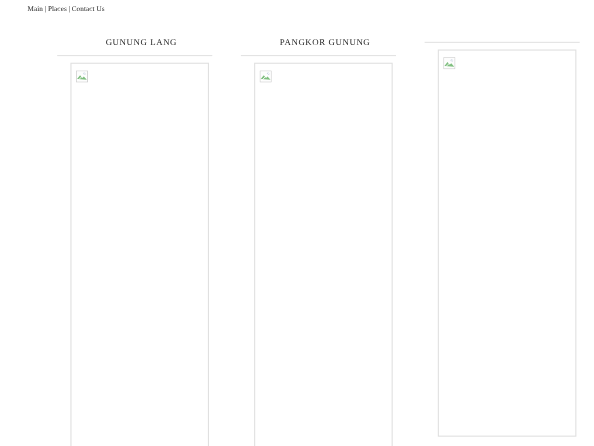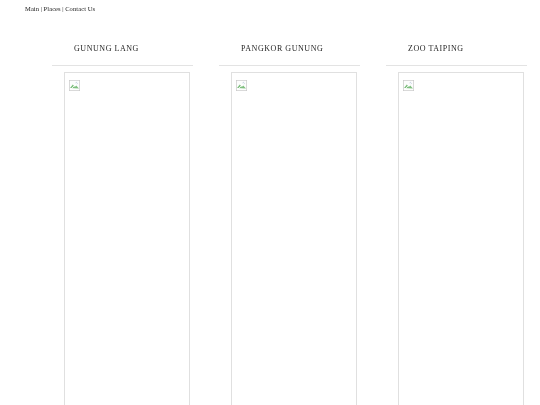--- a/index.html
+++ b/index.html
@@ -51,24 +51,25 @@
     position: relative;
   }
   .col:first-child { margin-left: 52px; }
 
   .col-heading {
     font-family: "Liberation Serif", "DejaVu Serif", serif;
     font-size: 8px;
     letter-spacing: 0.55px;
     color: #1f1f1f;
     line-height: 12px;
-    margin: 10px;
+    margin: 0;
     padding: 0 0 0 12px;
     font-weight: normal;
     white-space: nowrap;
+    text-align: center;
   }
   .col-rule {
     border: 0;
     border-top: 1px solid #e3e3e3;
     margin: 5px 0 0 0;
     height: 0;
     width: 100%;
   }
 
   
@@ -124,21 +125,20 @@
           <path d="M1.5 11.5 L5.5 6.5 L8.5 10 L10.5 8 L14.5 12.5 Z" fill="#7fbf7f"></path>
           <circle cx="11.3" cy="4.4" r="1.7" fill="#cfd8e6"></circle>
           <path d="M2 14 L14 2" stroke="#ffffff" stroke-width="1.2"></path>
         </svg>
       </span>
 
     </div>
   </div>
 
   <div class="col">
-    <h3 class="col-heading">ZOO TAIPING</h3>
     <hr class="col-rule">
     <div class="img-frame">
       <span class="broken-img">
         <svg width="11" height="11" viewBox="0 0 16 16" xmlns="http://www.w3.org/2000/svg">
           <rect x="0.5" y="0.5" width="15" height="15" fill="#fdfdfd" stroke="#c8c8c8" stroke-width="1"></rect>
           <path d="M1.5 11.5 L5.5 6.5 L8.5 10 L10.5 8 L14.5 12.5 Z" fill="#7fbf7f"></path>
           <circle cx="11.3" cy="4.4" r="1.7" fill="#cfd8e6"></circle>
           <path d="M2 14 L14 2" stroke="#ffffff" stroke-width="1.2"></path>
         </svg>
       </span>

